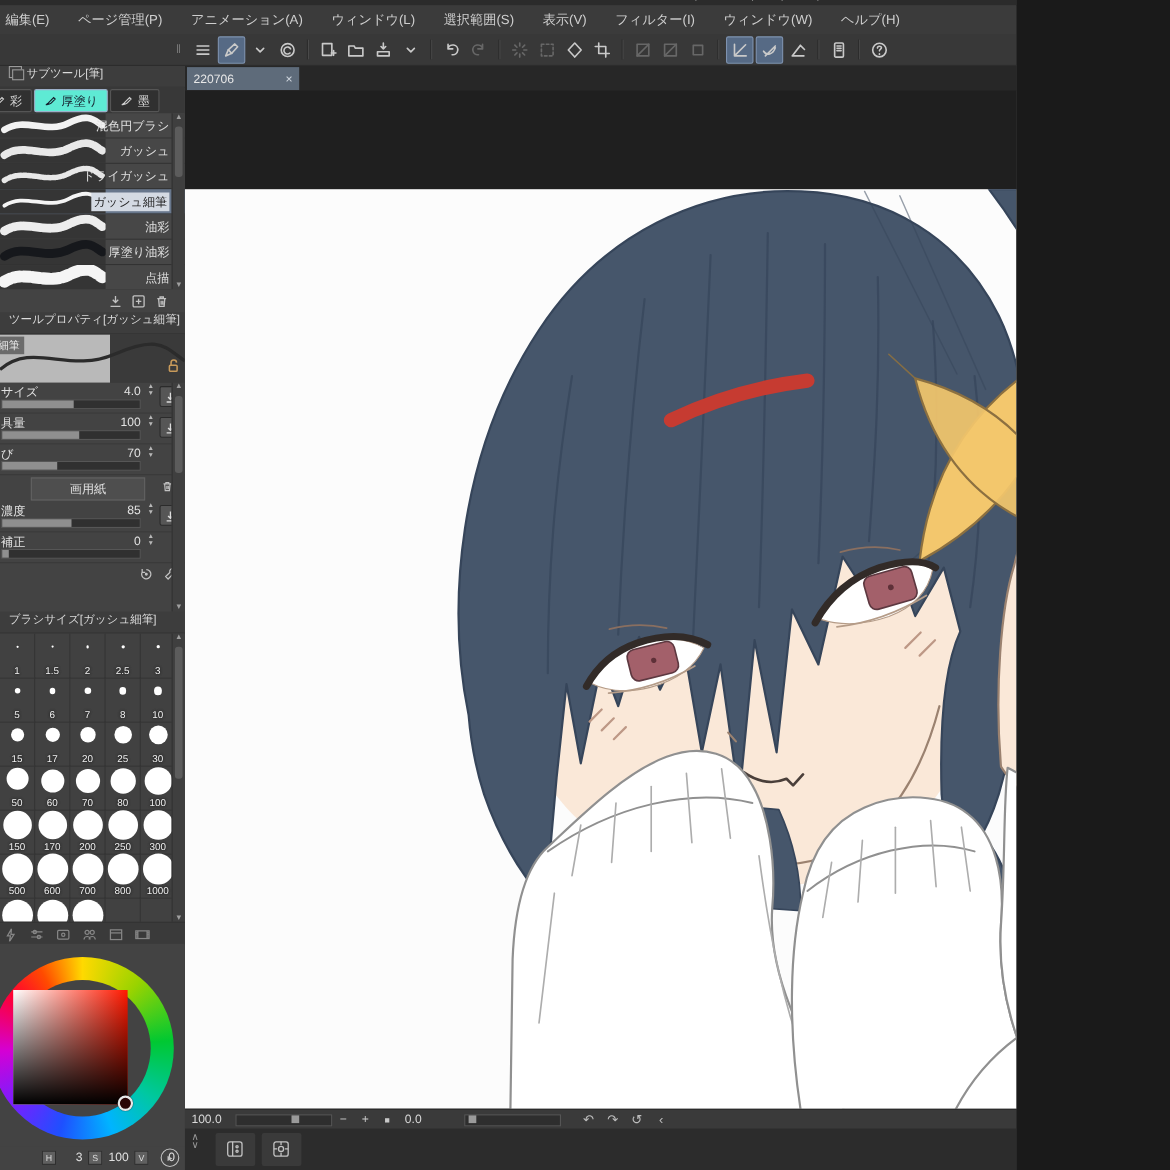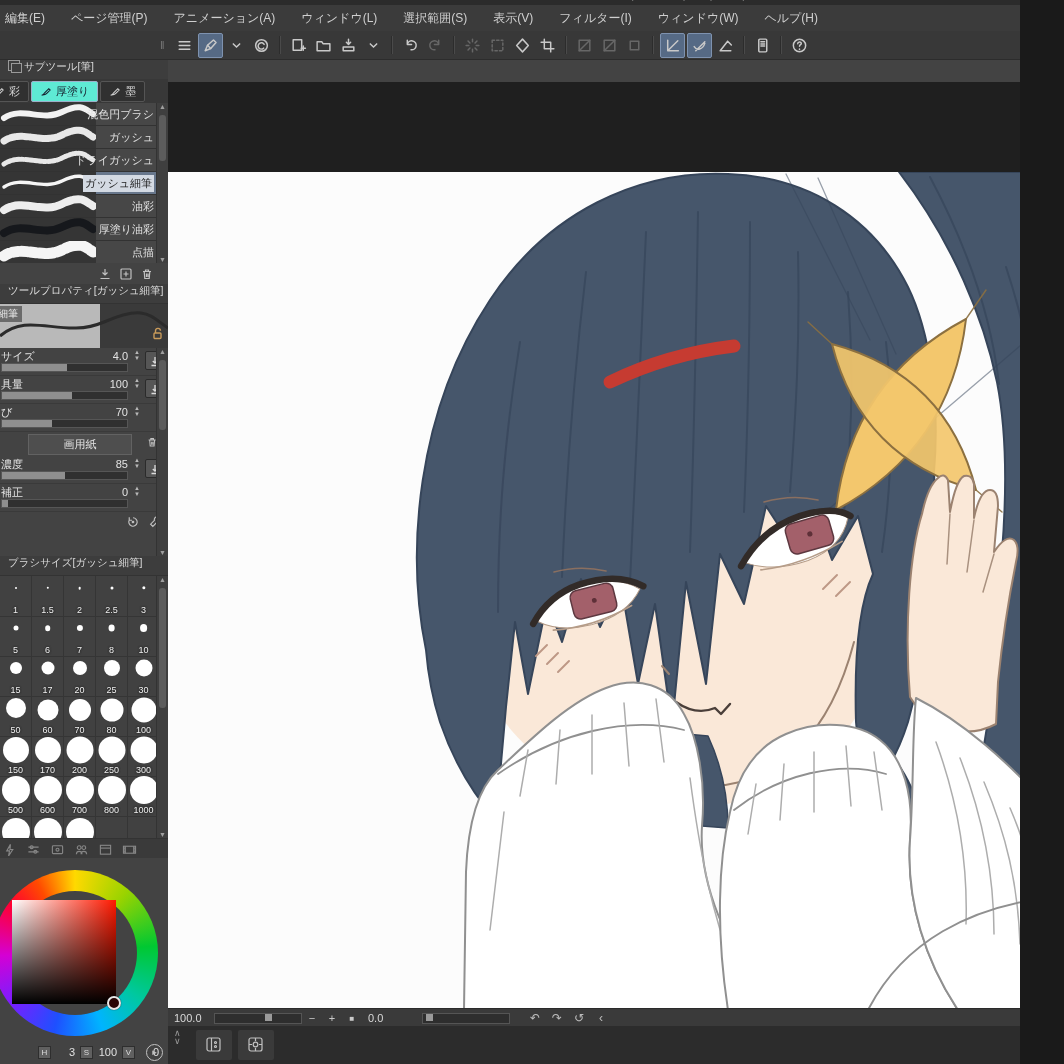--- a/index.html
+++ b/index.html
@@ -1,16 +1,16 @@
 <!DOCTYPE html>
 <html><head>
 <meta charset="utf-8">
 <style>
   html,body{margin:0;padding:0;background:#1a1a1a;}
-  #app{position:relative;width:1020px;height:1064px;overflow:hidden;background:#434343;
+  #app{position:relative;width:924px;height:1064px;overflow:hidden;background:#434343;
        font-family:"Liberation Sans","DejaVu Sans",sans-serif;color:#d6d6d6;
        -webkit-user-select:none;user-select:none;}
   
   #titlebar{position:absolute;left:0;top:0;width:100%;height:5px;background:#2b2b2b;overflow:hidden;}
   #titlebar span{position:absolute;left:598px;top:-9px;font-size:9px;color:#8f8f8f;white-space:nowrap;}
   #menubar{position:absolute;left:0;top:5px;width:100%;height:26px;background:#3b3b3b;
            display:flex;align-items:center;font-size:12px;color:#cfcfcf;}
   .menu-item{padding:0 13px;line-height:26px;white-space:nowrap;}
   .menu-item:first-child{margin-left:-8px;}
   #toolbar{position:absolute;left:0;top:31px;width:100%;height:29px;background:#383838;
@@ -245,20 +245,26 @@
       </div>
       <div class="tb-sep"></div>
       <div class="tb-icon">
         <svg viewBox="0 0 16 16">
           <circle cx="8" cy="8" r="5.8"></circle>
           <path d="M6.3 6.3c0-2 3.4-2 3.4-.3 0 1.2-1.7 1.2-1.7 2.7M8 11.2v.6"></path>
         </svg>
       </div>
     </div>
 
+  <div id="tabbar">
+    <div id="doc-tab">
+      <span>220706</span>
+      <span class="close">×</span>
+    </div>
+  </div>
 
   <div id="viewport">
     <svg width="896" height="928" viewBox="0 0 896 928" style="position:absolute;left:0;top:0">
       <defs>
           <clipPath id="cv">
             <rect x="0" y="90" width="896" height="838"></rect>
           </clipPath>
         </defs>
       <rect x="0" y="90" width="896" height="838" fill="var(--canvas)"></rect>
       <g clip-path="url(#cv)" fill="none" stroke-linecap="round" stroke-linejoin="round">

